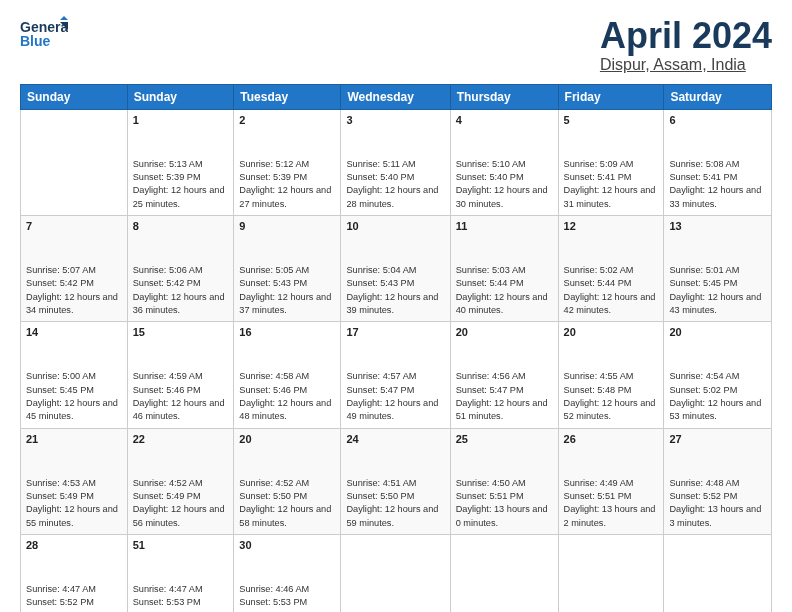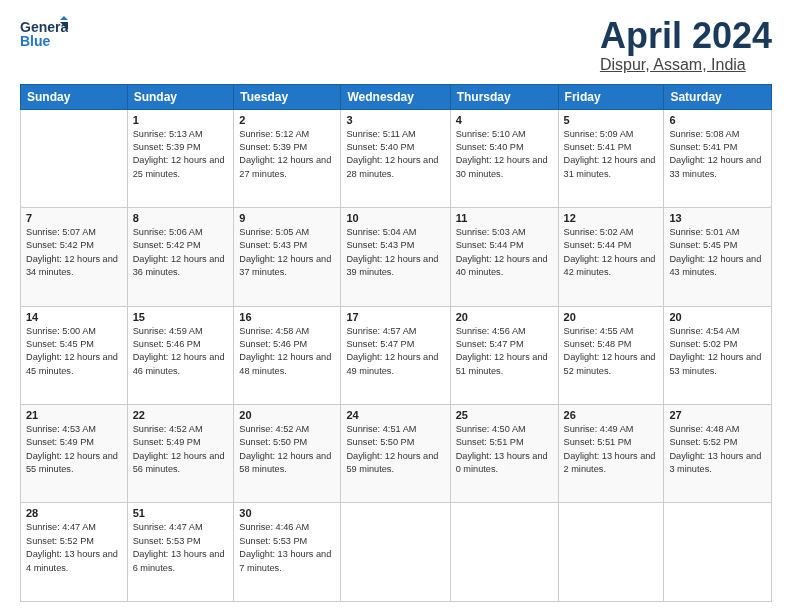--- a/index.html
+++ b/index.html
@@ -73,20 +73,21 @@
       font-size: 11px;
       font-weight: bold;
       color: #222;
       display: block;
       margin-bottom: 2px;
     }
     .day-info {
       line-height: 1.45;
       font-size: 9.2px;
       color: #333;
+      margin-top: 32px;
     }
     .empty-cell {
       background: #fff !important;
     }
   </style>
 </head>
 <body>
 
 <div class="page">
   <div class="header">

